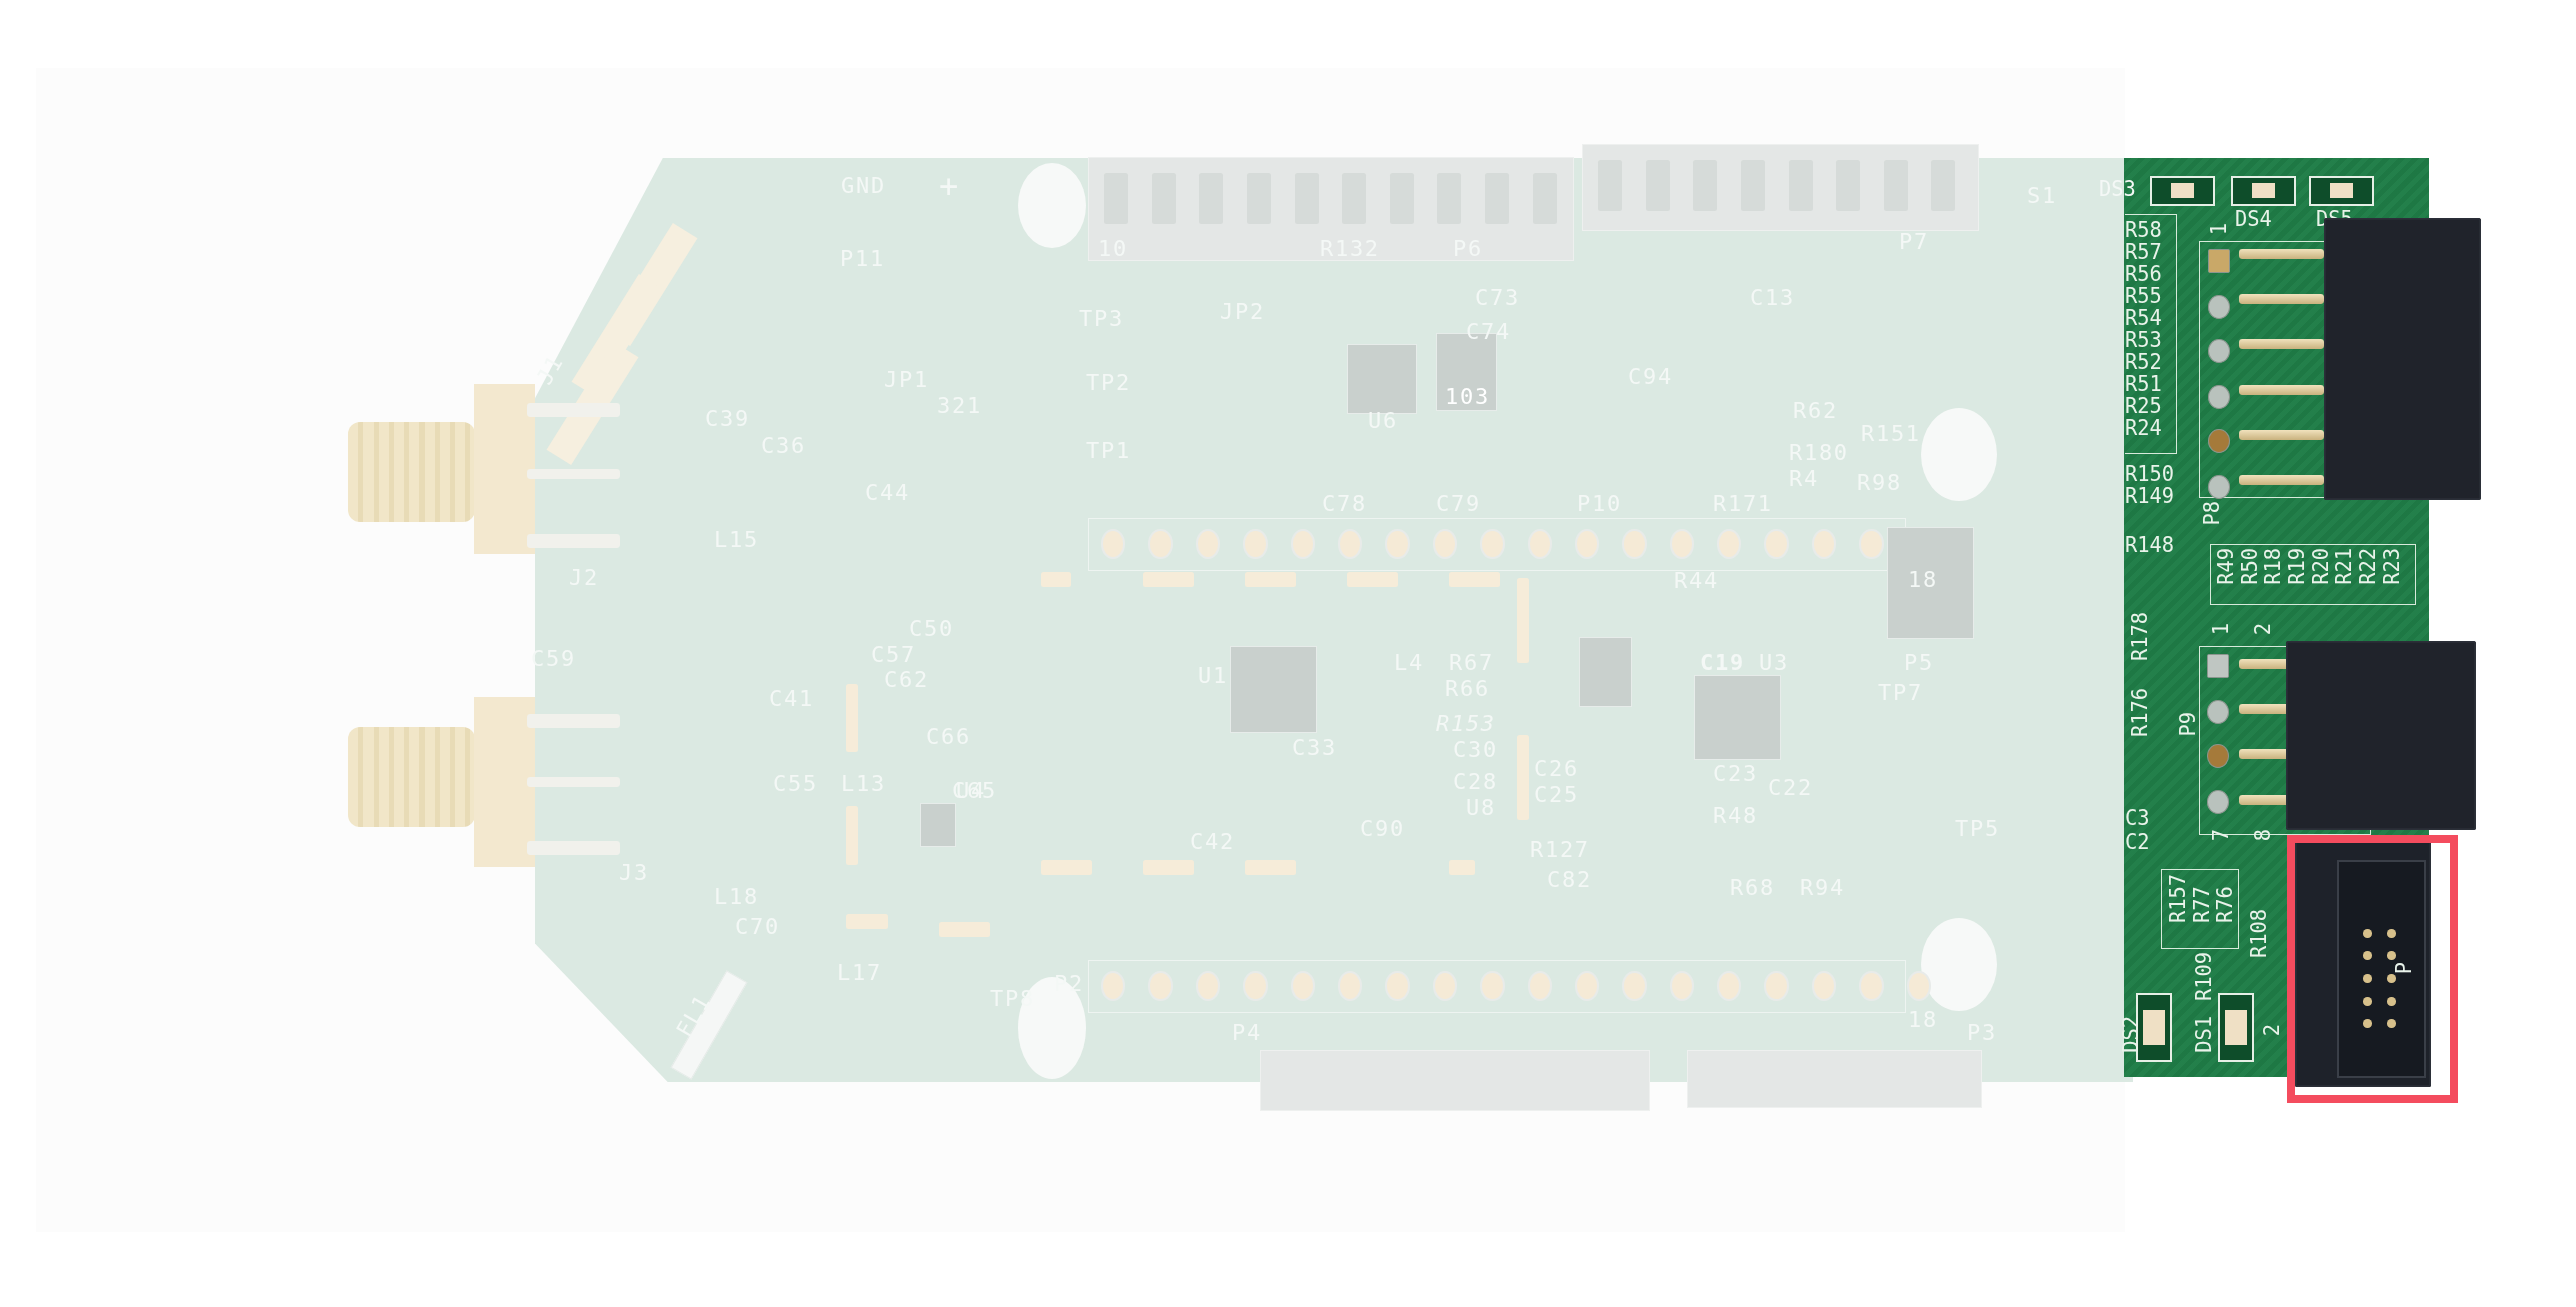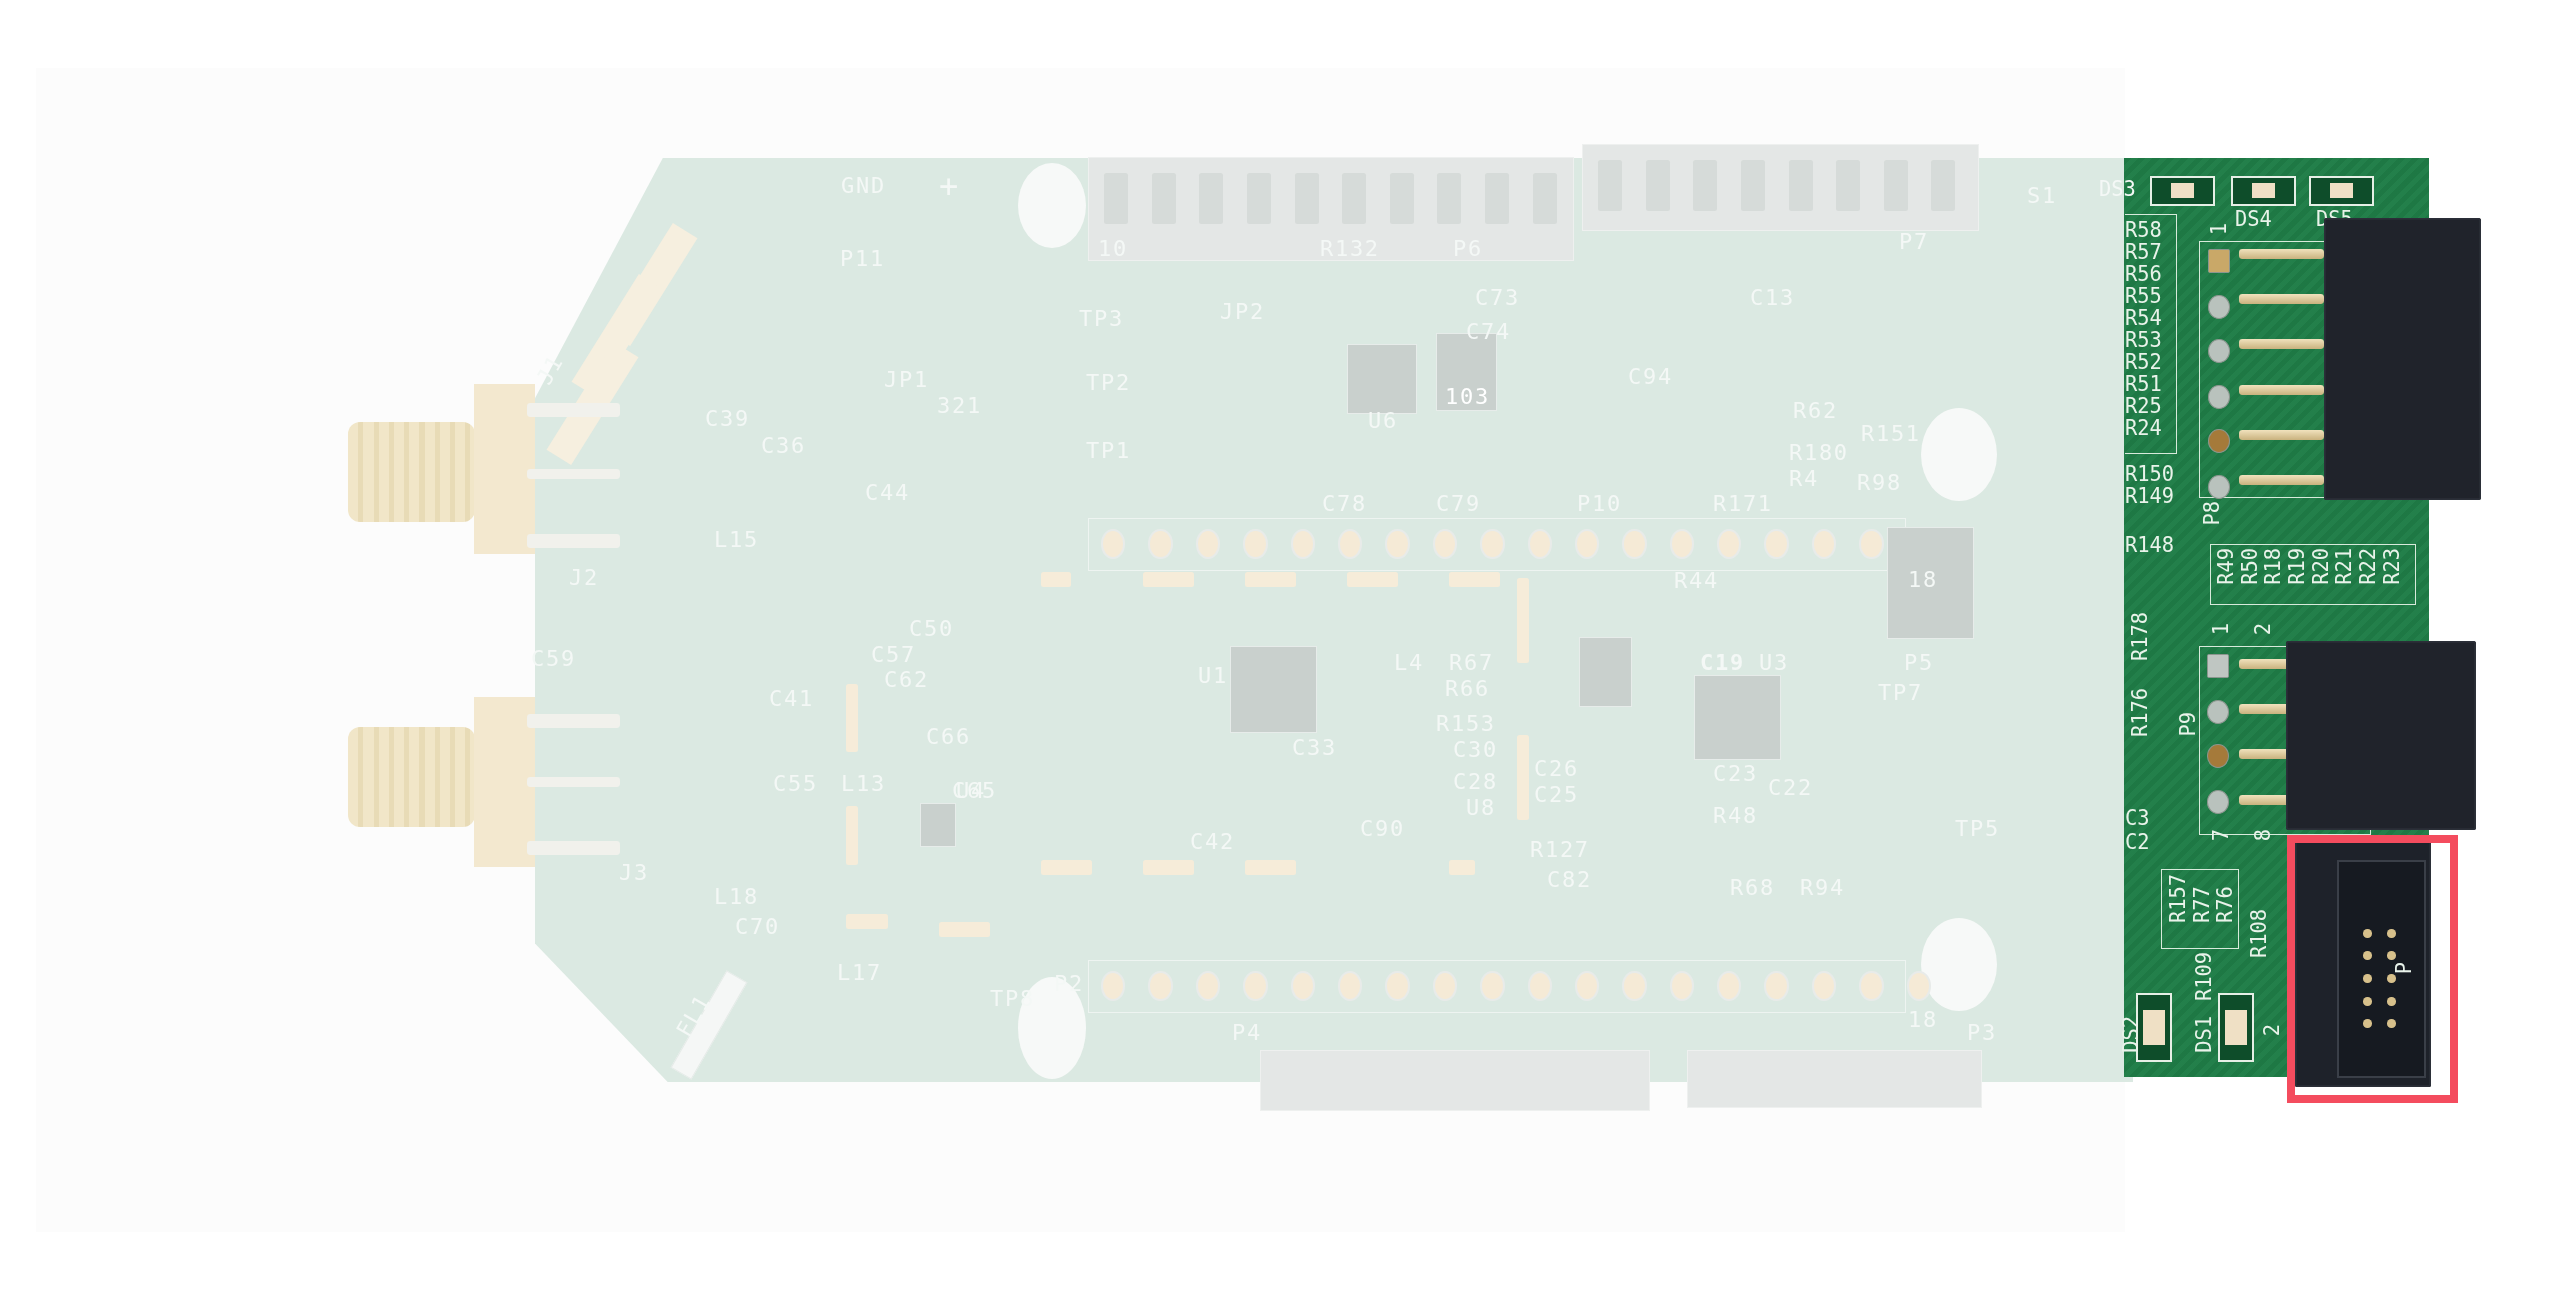--- a/index.html
+++ b/index.html
@@ -209,21 +209,21 @@
 <span class="abs silk" style="left:1857px;top:470px;">R98</span>
 <span class="abs silk" style="left:1713px;top:491px;">R171</span>
 <span class="abs silk" style="left:2027px;top:183px;">S1</span>
 <span class="abs silk" style="left:1908px;top:567px;">18</span>
 <span class="abs silk" style="left:1674px;top:568px;">R44</span>
 <span class="abs silk" style="left:1198px;top:663px;">U1</span>
 <span class="abs silk" style="left:1394px;top:650px;">L4</span>
 <span class="abs silk" style="left:1449px;top:650px;">R67</span>
 <span class="abs silk" style="left:1445px;top:676px;">R66</span>
 <span class="abs silk" style="left:1292px;top:735px;">C33</span>
-<span class="abs silk" style="left:1436px;top:711px;">R153</span>
+<span class="abs silk" style="left:1436px;top:711px;font-style:italic;">R153</span>
 <span class="abs silk" style="left:1453px;top:737px;">C30</span>
 <span class="abs silk" style="left:1453px;top:769px;">C28</span>
 <span class="abs silk" style="left:1466px;top:795px;">U8</span>
 <span class="abs silk" style="left:1360px;top:816px;">C90</span>
 <span class="abs silk" style="left:1190px;top:829px;">C42</span>
 <span class="abs silk" style="left:1700px;top:650px;font-weight:bold;">C19</span>
 <span class="abs silk" style="left:1759px;top:650px;">U3</span>
 <span class="abs silk" style="left:1534px;top:756px;">C26</span>
 <span class="abs silk" style="left:1534px;top:782px;">C25</span>
 <span class="abs silk" style="left:1713px;top:761px;">C23</span>

